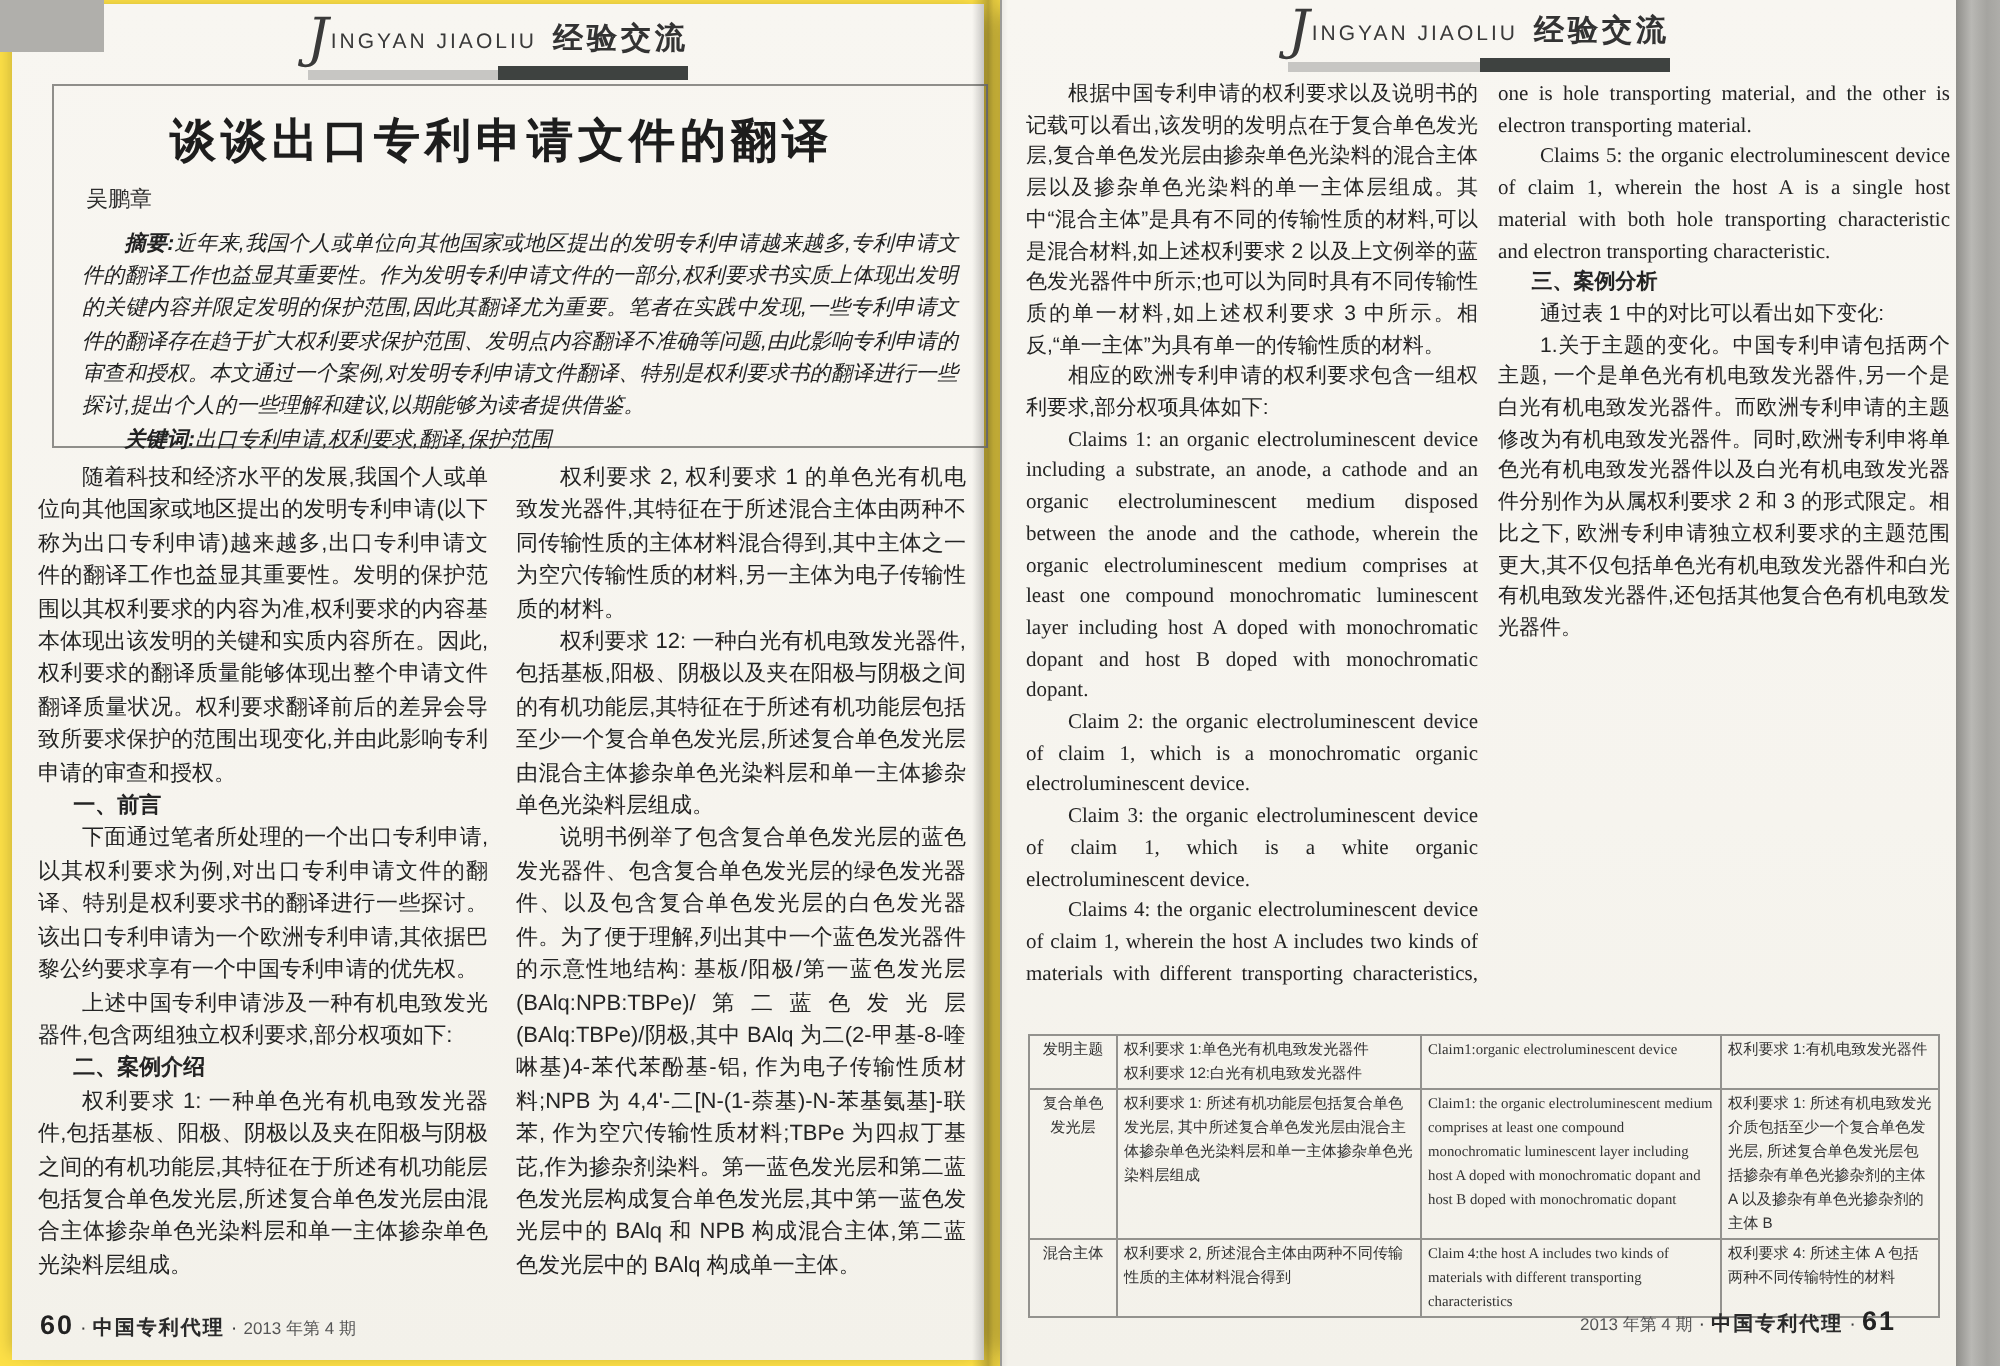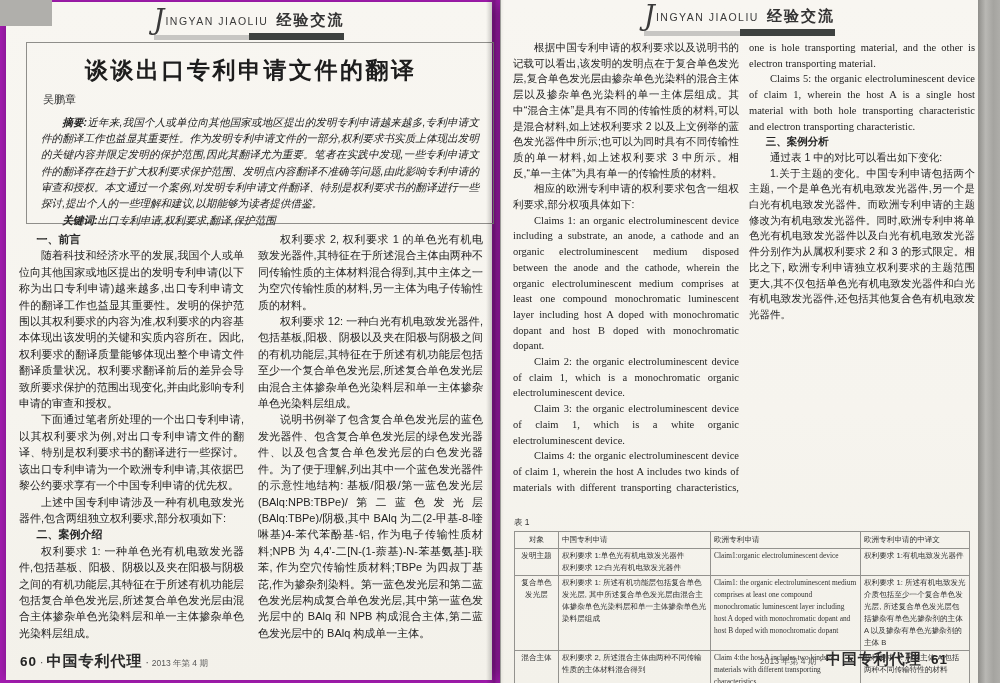--- a/index.html
+++ b/index.html
@@ -1,17 +1,17 @@
 <!DOCTYPE html>
 <html><head>
 <meta charset="utf-8">
 <style>
   * { margin:0; padding:0; box-sizing:border-box; }
   body { background:#888; font-family:"Liberation Sans","DejaVu Sans",sans-serif; }
-  .spread { position:relative; width:1000px; height:683px; background:#a21caf; overflow:hidden; color:#2b2b2b; }
+  .spread { position:relative; width:1000px; height:683px; background:#fde047; overflow:hidden; color:#2b2b2b; }
 
   .page { position:absolute; background:linear-gradient(180deg,#f8f6f1 0%,#f6f4ee 60%,#f3f1ea 100%); }
   .page-left  { left:6px; top:2px; width:486px; height:678px; box-shadow:-4px 0 8px -4px rgba(0,0,0,.25), 6px 0 10px -6px rgba(0,0,0,.35); }
   .page-right { left:500px; top:0; width:478px; height:683px; border-left:1px solid #a6a5a1; box-shadow:-6px 0 10px -6px rgba(0,0,0,.35); }
 
   .gutter { position:absolute; left:486px; top:0; width:18px; height:683px; background:linear-gradient(90deg,rgba(0,0,0,0),rgba(0,0,0,.25) 45%,rgba(0,0,0,.12) 60%,rgba(0,0,0,0)); z-index:6; pointer-events:none; }
   .stack-edge { position:absolute; right:0; top:0; width:22px; height:683px; background:linear-gradient(90deg,#8f8e8a,#b9b8b4 35%,#a5a4a0 70%,#aeada9); z-index:7; }
   .corner-artifact { position:absolute; left:0; top:0; width:52px; height:26px; background:#b0afab; z-index:1; }
 
   
@@ -51,21 +51,21 @@
   table.cmp th { padding:2px 3px; }
   table.cmp .c0 { text-align:center; }
   table.cmp col.w0 { width:44px; } table.cmp col.w1 { width:152px; } table.cmp col.w2 { width:150px; } table.cmp col.w3 { width:109px; }
   table.cmp td.c2 { font-family:"Liberation Serif","DejaVu Serif",serif; font-size:7.4px; }
 
   
   .footer { position:absolute; font-size:9px; color:#3a3a3a; white-space:nowrap; }
   .footer-left { left:14px; bottom:9px; }
   .footer-right { right:30px; bottom:14px; }
   .f-pg { font-size:13.5px; font-weight:700; color:#222; letter-spacing:1px; }
-  .f-jn { font-size:15px; font-weight:700; color:#2a2a2a; letter-spacing:1px;font-family:Liberation Mono, monospace; }
+  .f-jn { font-size:10px; font-weight:700; color:#2a2a2a; letter-spacing:1px;font-family:Liberation Mono, monospace; }
   .f-dot { font-size:10px; margin:0 3px; }
   .f-issue { font-size:8.5px; color:#555; }
 </style>
 </head>
 <body>
 
 <div class="spread">
   <div class="corner-artifact"></div>
 
   <div class="page page-left">
@@ -84,22 +84,22 @@
     <div class="head-box">
       <div class="art-title">谈谈出口专利申请文件的翻译</div>
       <div class="art-author">吴鹏章</div>
       <div class="abstract">
         <p><b>摘要:</b><span>近年来,我国个人或单位向其他国家或地区提出的发明专利申请越来越多,专利申请文件的翻译工作也益显其重要性。作为发明专利申请文件的一部分,权利要求书实质上体现出发明的关键内容并限定发明的保护范围,因此其翻译尤为重要。笔者在实践中发现,一些专利申请文件的翻译存在趋于扩大权利要求保护范围、发明点内容翻译不准确等问题,由此影响专利申请的审查和授权。本文通过一个案例,对发明专利申请文件翻译、特别是权利要求书的翻译进行一些探讨,提出个人的一些理解和建议,以期能够为读者提供借鉴。</span></p>
         <p class="kw"><b>关键词:</b><span>出口专利申请,权利要求,翻译,保护范围</span></p>
       </div>
     </div>
 
     <div class="bodyflow bodyflow-left">
+        <div class="para pz">随着科技和经济水平的发展,我国个人或单位向其他国家或地区提出的发明专利申请(以下称为出口专利申请)越来越多,出口专利申请文件的翻译工作也益显其重要性。发明的保护范围以其权利要求的内容为准,权利要求的内容基本体现出该发明的关键和实质内容所在。因此,权利要求的翻译质量能够体现出整个申请文件翻译质量状况。权利要求翻译前后的差异会导致所要求保护的范围出现变化,并由此影响专利申请的审查和授权。</div>
         <div class="para bh">一、前言</div>
-        <div class="para pz">随着科技和经济水平的发展,我国个人或单位向其他国家或地区提出的发明专利申请(以下称为出口专利申请)越来越多,出口专利申请文件的翻译工作也益显其重要性。发明的保护范围以其权利要求的内容为准,权利要求的内容基本体现出该发明的关键和实质内容所在。因此,权利要求的翻译质量能够体现出整个申请文件翻译质量状况。权利要求翻译前后的差异会导致所要求保护的范围出现变化,并由此影响专利申请的审查和授权。</div>
         <div class="para pz">下面通过笔者所处理的一个出口专利申请,以其权利要求为例,对出口专利申请文件的翻译、特别是权利要求书的翻译进行一些探讨。该出口专利申请为一个欧洲专利申请,其依据巴黎公约要求享有一个中国专利申请的优先权。</div>
         <div class="para pz">上述中国专利申请涉及一种有机电致发光器件,包含两组独立权利要求,部分权项如下:</div>
         <div class="para bh">二、案例介绍</div>
         <div class="para pz">权利要求 1: 一种单色光有机电致发光器件,包括基板、阳极、阴极以及夹在阳极与阴极之间的有机功能层,其特征在于所述有机功能层包括复合单色发光层,所述复合单色发光层由混合主体掺杂单色光染料层和单一主体掺杂单色光染料层组成。</div>
         <div class="para pz">权利要求 2, 权利要求 1 的单色光有机电致发光器件,其特征在于所述混合主体由两种不同传输性质的主体材料混合得到,其中主体之一为空穴传输性质的材料,另一主体为电子传输性质的材料。</div>
         <div class="para pz">权利要求 12: 一种白光有机电致发光器件,包括基板,阳极、阴极以及夹在阳极与阴极之间的有机功能层,其特征在于所述有机功能层包括至少一个复合单色发光层,所述复合单色发光层由混合主体掺杂单色光染料层和单一主体掺杂单色光染料层组成。</div>
         <div class="para pz">说明书例举了包含复合单色发光层的蓝色发光器件、包含复合单色发光层的绿色发光器件、以及包含复合单色发光层的白色发光器件。为了便于理解,列出其中一个蓝色发光器件的示意性地结构: 基板/阳极/第一蓝色发光层 (BAlq:NPB:TBPe)/第二蓝色发光层(BAlq:TBPe)/阴极,其中 BAlq 为二(2-甲基-8-喹啉基)4-苯代苯酚基-铝, 作为电子传输性质材料;NPB 为 4,4'-二[N-(1-萘基)-N-苯基氨基]-联苯, 作为空穴传输性质材料;TBPe 为四叔丁基芘,作为掺杂剂染料。第一蓝色发光层和第二蓝色发光层构成复合单色发光层,其中第一蓝色发光层中的 BAlq 和 NPB 构成混合主体,第二蓝色发光层中的 BAlq 构成单一主体。</div>
       </div>
 
     <div class="footer footer-left">
@@ -127,35 +127,28 @@
         <div class="para pe">Claim 2: the organic electroluminescent device of claim 1, which is a monochromatic organic electroluminescent device.</div>
         <div class="para pe">Claim 3: the organic electroluminescent device of claim 1, which is a white organic electroluminescent device.</div>
         <div class="para pe">Claims 4: the organic electroluminescent device of claim 1, wherein the host A includes two kinds of materials with different transporting characteristics, one is hole transporting material, and the other is electron transporting material.</div>
         <div class="para pe">Claims 5: the organic electroluminescent device of claim 1, wherein the host A is a single host material with both hole transporting characteristic and electron transporting characteristic.</div>
         <div class="para bh">三、案例分析</div>
         <div class="para pz">通过表 1 中的对比可以看出如下变化:</div>
         <div class="para pz">1.关于主题的变化。中国专利申请包括两个主题, 一个是单色光有机电致发光器件,另一个是白光有机电致发光器件。而欧洲专利申请的主题修改为有机电致发光器件。同时,欧洲专利申将单色光有机电致发光器件以及白光有机电致发光器件分别作为从属权利要求 2 和 3 的形式限定。相比之下, 欧洲专利申请独立权利要求的主题范围更大,其不仅包括单色光有机电致发光器件和白光有机电致发光器件,还包括其他复合色有机电致发光器件。</div>
       </div>
 
     <div class="tablewrap">
-      <div class="tbl-caption">表 1</div>
       <table class="cmp">
         <colgroup>
             <col class="w0">
             <col class="w1">
             <col class="w2">
             <col class="w3">
           </colgroup>
         <tbody>
-            <tr>
-              <th class="c0">对象</th>
-              <th class="c1">中国专利申请</th>
-              <th class="c2">欧洲专利申请</th>
-              <th class="c3">欧洲专利申请的中译文</th>
-            </tr>
             <tr>
               <td class="c0">发明主题</td>
               <td class="c1">权利要求 1:单色光有机电致发光器件
 权利要求 12:白光有机电致发光器件</td>
               <td class="c2">Claim1:organic electroluminescent device</td>
               <td class="c3">权利要求 1:有机电致发光器件</td>
             </tr>
             <tr>
               <td class="c0">复合单色发光层</td>
               <td class="c1">权利要求 1: 所述有机功能层包括复合单色发光层, 其中所述复合单色发光层由混合主体掺杂单色光染料层和单一主体掺杂单色光染料层组成</td>

